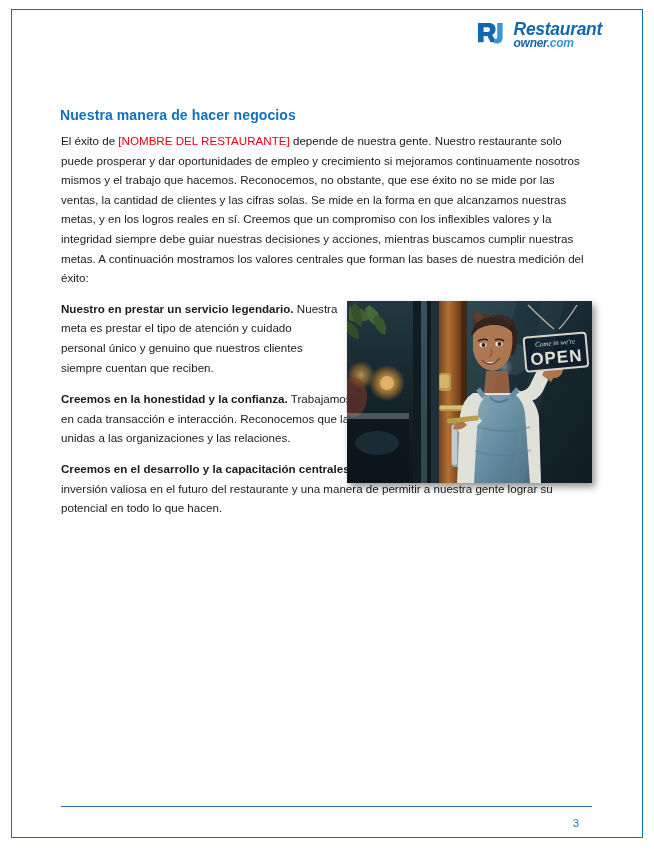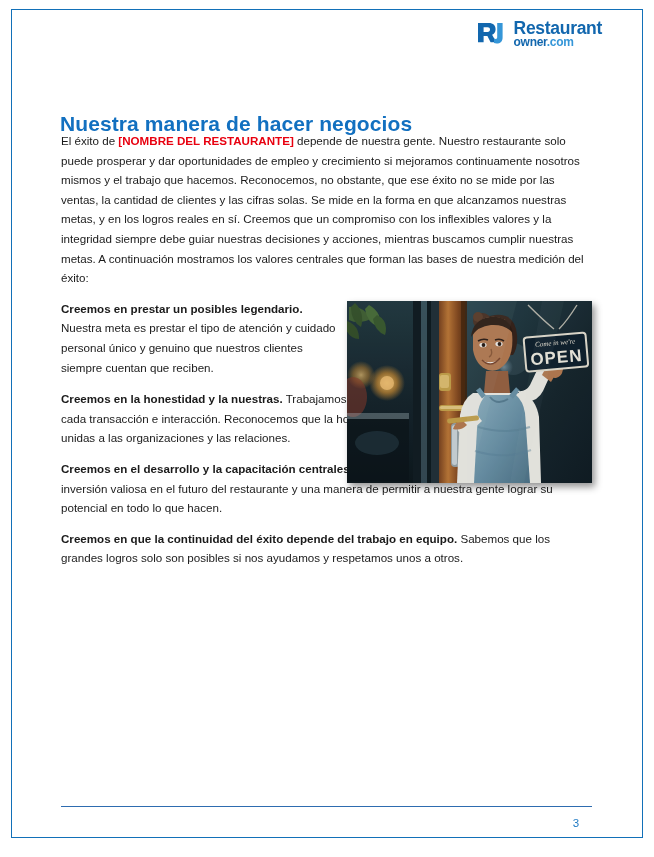--- a/index.html
+++ b/index.html
@@ -33,22 +33,23 @@
     box-sizing: border-box;
     pointer-events: none;
   }
 
   
   .logo {
     position: absolute;
     right: 52px;
     top: 20px;
     display: flex;
-    align-items: flex-start;
+    align-items: center;
     gap: 8px;
+    font-style: italic;
   }
   .logo-mark {
     position: relative;
     width: 30px;
     height: 30px;
     flex: 0 0 auto;
   }
   .logo-wordmark {
     display: flex;
     flex-direction: column;
@@ -69,21 +70,21 @@
   .logo-dotcom {
     color: #3596d8;
     font-weight: bold;
   }
 
   
   .doc-title {
     position: absolute;
     left: 60px;
     top: 98px;
-    font-size: 21px;
+    font-size: 14px;
     font-weight: bold;
     color: #1270c0;
     letter-spacing: 0.1px;
   }
 
   
   .content {
     position: absolute;
     left: 61px;
     top: 131px;
@@ -92,21 +93,21 @@
     color: #1a1a1a;
     line-height: 19.6px;
   }
   .para {
     margin: 0 0 11px 0;
     text-align: left;
   }
   .para b { font-weight: bold; }
   .hl-red {
     color: #e8000f;
-    font-weight: bold;
+    font-weight: normal;
   }
 
   
   .split {
     position: relative;
     width: 530px;
   }
   .split-left {
     width: 277px;
   }
@@ -298,28 +299,27 @@
             </g>
 
             <path d="M120 0 l50 0 l-48 182 l-2 0 Z" fill="#cfe4ef" opacity="0.05"></path>
             <path d="M195 0 l22 0 l-40 182 l-14 0 Z" fill="#cfe4ef" opacity="0.04"></path>
             <rect x="0" y="0" width="245" height="182" fill="#0b1a22" opacity="0.07"></rect>
           </g>
         </svg>
       </div>
 
       <div class="split-left">
-        <p class="para"><b>Creemos en prestar un posibles legendario.</b><span> Nuestra meta es prestar el tipo de atención y cuidado personal único y genuino que nuestros clientes siempre cuentan que reciben.</span></p>
+        <p class="para"><b>Nuestro en prestar un servicio legendario.</b><span> Nuestra meta es prestar el tipo de atención y cuidado personal único y genuino que nuestros clientes siempre cuentan que reciben.</span></p>
       </div>
     </div>
 
-    <p class="para" style="margin-top:12px;"><b>Creemos en la honestidad y la nuestras.</b><span> Trabajamos para desarrollar la confianza con los demás en cada transacción e interacción. Reconocemos que la honestidad y la confianza es lo que mantiene unidas a las organizaciones y las relaciones.</span></p>
+    <p class="para" style="margin-top:12px;"><b>Creemos en la honestidad y la confianza.</b><span> Trabajamos para desarrollar la confianza con los demás en cada transacción e interacción. Reconocemos que la honestidad y la confianza es lo que mantiene unidas a las organizaciones y las relaciones.</span></p>
 
     <p class="para"><b>Creemos en el desarrollo y la capacitación centrales de nuestra gente.</b><span> Lo consideramos una inversión valiosa en el futuro del restaurante y una manera de permitir a nuestra gente lograr su potencial en todo lo que hacen.</span></p>
 
-    <p class="para"><b>Creemos en que la continuidad del éxito depende del trabajo en equipo.</b><span> Sabemos que los grandes logros solo son posibles si nos ayudamos y respetamos unos a otros.</span></p>
 
   </div>
 
   <div class="footer-rule"></div>
   <div class="page-number">3</div>
 
 </div>
 
 </body></html>

